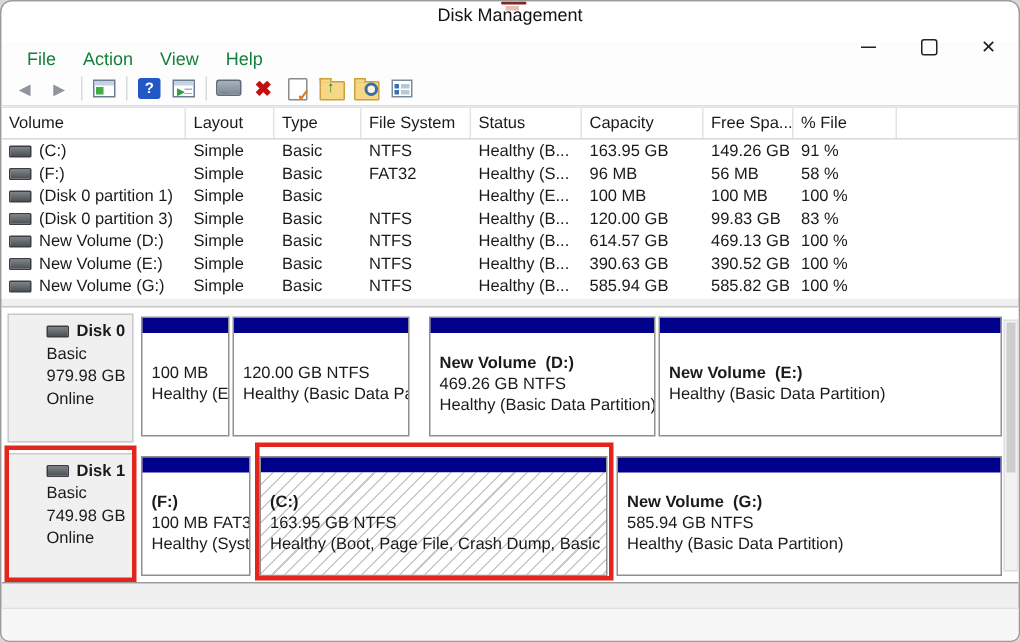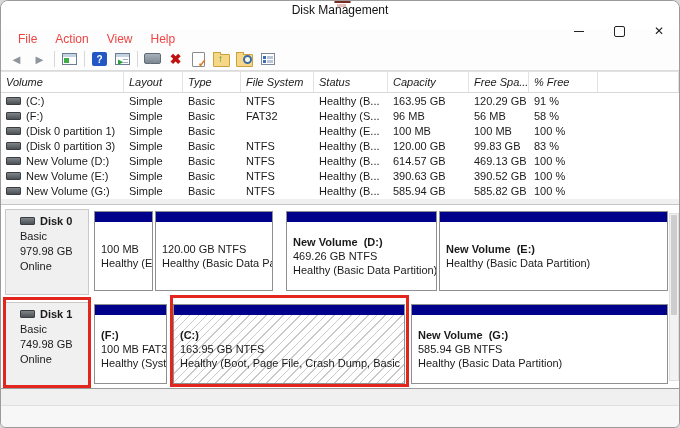--- a/index.html
+++ b/index.html
@@ -11,21 +11,21 @@
             border-radius:2px;position:relative;}
   .app-icon::after{content:"";position:absolute;left:2px;top:2px;width:9px;height:3px;background:#e8c0ba;}
   .title-text{font-size:12px;color:#111;}
   .win-controls{margin-left:auto;display:flex;height:28px;}
   .wc{width:40px;height:28px;display:flex;align-items:center;justify-content:center;color:#222;}
   .glyph-min{width:10px;border-top:1px solid #222;display:block;}
   .glyph-max{width:9px;height:9px;border:1px solid #222;border-radius:2px;display:block;}
   .wc.close{font-size:12px;}
   
   .menubar{height:19px;background:#fdfdfd;display:flex;align-items:center;padding-left:8px;}
-  .menu-item{padding:2px 9px;font-size:12px;color:#ef4444;}
+  .menu-item{padding:2px 9px;font-size:12px;color:#15803d;}
   
   .toolbar{height:22px;background:#fdfdfd;border-bottom:1px solid #dcdcdc;display:flex;align-items:center;padding-left:4px;}
   .tb-btn{width:23px;height:20px;display:flex;align-items:center;justify-content:center;}
   .tb-sep{width:1px;height:16px;background:#d9d9d9;margin:0 3px;}
   .nav-arrow{font-size:13px;color:#8e959d;line-height:1;}
   .ic-frame{width:15px;height:12px;border:1px solid #6b7c93;background:#fff;position:relative;box-sizing:border-box;}
   .ic-frame .bar{position:absolute;left:0;top:0;right:0;height:3px;background:#c4d2e2;}
   .ic-frame .green{position:absolute;left:1px;bottom:1px;width:5px;height:5px;background:#3fae49;}
   .ic-frame .play{position:absolute;left:2px;top:4px;font-size:7px;color:#2e9e3e;line-height:1;}
   .ic-frame .lines{position:absolute;right:1px;top:5px;width:5px;height:5px;
@@ -41,33 +41,33 @@
   .ic-folder{width:15px;height:11px;background:#f6d787;border:1px solid #c9a23e;border-radius:1px;position:relative;margin-top:2px;}
   .ic-folder::before{content:"";position:absolute;left:-1px;top:-3px;width:6px;height:2px;background:#f6d787;border:1px solid #c9a23e;border-bottom:none;}
   .ic-folder .up{position:absolute;left:4px;top:-1px;color:#1f8a2e;font-weight:bold;font-size:10px;line-height:1;}
   .ic-folder .mag{position:absolute;right:0px;top:0px;width:5px;height:5px;border:2px solid #3a6ea5;border-radius:50%;background:rgba(255,255,255,.8);}
   .ic-props{width:14px;height:12px;background:#fff;border:1px solid #7a8a99;padding:1px;box-sizing:border-box;}
   .ic-props i{display:block;height:3px;margin:1px 0;
               background:linear-gradient(to right,#3d6eb5 0 3px,#fff 3px 4px,#b9c6d8 4px);}
   
   .table-area{background:#fff;border-top:1px solid #e2e2e2;height:127px;overflow:hidden;}
   .grid{display:grid;grid-template-columns:123px 59px 58px 73px 74px 81px 60px 69px 1fr;}
-  .thead{height:20px;border-bottom:1px solid #d8d8d8;font-style:italic;}
+  .thead{height:20px;border-bottom:1px solid #d8d8d8;}
   .thead .hcell{display:flex;align-items:center;padding-left:5px;border-right:1px solid #e3e3e3;
                 font-size:11px;color:#1a1a1a;overflow:hidden;white-space:pre;}
   .trow{height:15px;}
   .trow .cell{display:flex;align-items:center;padding-left:5px;font-size:11px;overflow:hidden;white-space:pre;}
   .vol-icon{flex:0 0 13px;height:6px;margin-right:5px;background:linear-gradient(#7f8489,#4c5156);
             border:1px solid #3a3e42;border-radius:1px;}
   
   .disk-panel{position:absolute;left:0;top:203px;width:680px;height:185px;background:#fff;
               border-top:1px solid #c5c5c5;border-bottom:1px solid #9a9a9a;box-sizing:border-box;}
   .disk-row{position:absolute;left:4px;right:14px;height:86px;}
   .disk-label{position:absolute;left:0;top:0;width:84px;height:86px;background:#f0f0f0;
-              border:1px solid #c9c9c9;box-sizing:border-box;padding:5px 0 0 14px;}
+              border:1px solid #c9c9c9;box-sizing:border-box;padding:5px 0 0 25px;}
   .disk-label .dname{display:flex;align-items:center;font-weight:bold;font-size:11px;margin-bottom:2px;}
   .drive-icon{width:13px;height:6px;margin-right:5px;background:linear-gradient(#7f8489,#4c5156);
               border:1px solid #3a3e42;border-radius:1px;}
   .disk-label .dline{font-size:11px;line-height:15px;}
   .part-area{position:absolute;left:86px;top:0;right:0;height:86px;}
   .partition{position:absolute;top:2px;height:80px;background:#fff;border:1px solid #8f8f8f;box-sizing:border-box;
              display:flex;flex-direction:column;}
   .pstrip{height:10px;background:#00008B;flex:0 0 auto;}
   .pbody{flex:1;display:flex;flex-direction:column;justify-content:center;overflow:hidden;}
   .pline{padding-left:6px;white-space:pre;overflow:hidden;font-size:11px;line-height:14px;}
@@ -167,31 +167,31 @@
 
   <div class="table-area" id="volume-table">
       <div class="grid thead">
         <div class="hcell">Volume</div>
         <div class="hcell">Layout</div>
         <div class="hcell">Type</div>
         <div class="hcell">File System</div>
         <div class="hcell">Status</div>
         <div class="hcell">Capacity</div>
         <div class="hcell">Free Spa...</div>
-        <div class="hcell">% Free</div>
+        <div class="hcell">% File</div>
         <div class="hcell"></div>
       </div>
       <div class="grid trow">
         <div class="cell"><span class="vol-icon"></span>(C:)</div>
         <div class="cell">Simple</div>
         <div class="cell">Basic</div>
         <div class="cell">NTFS</div>
         <div class="cell">Healthy (B...</div>
         <div class="cell">163.95 GB</div>
-        <div class="cell">120.29 GB</div>
+        <div class="cell">149.26 GB</div>
         <div class="cell">91 %</div>
         <div class="cell"></div>
       </div>
       <div class="grid trow">
         <div class="cell"><span class="vol-icon"></span>(F:)</div>
         <div class="cell">Simple</div>
         <div class="cell">Basic</div>
         <div class="cell">FAT32</div>
         <div class="cell">Healthy (S...</div>
         <div class="cell">96 MB</div>

